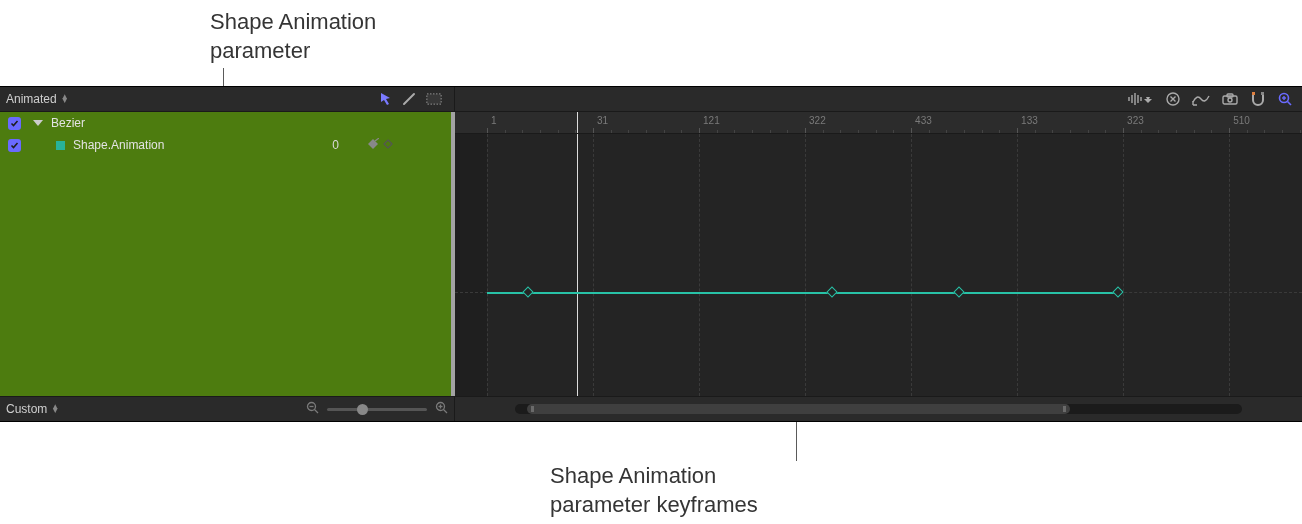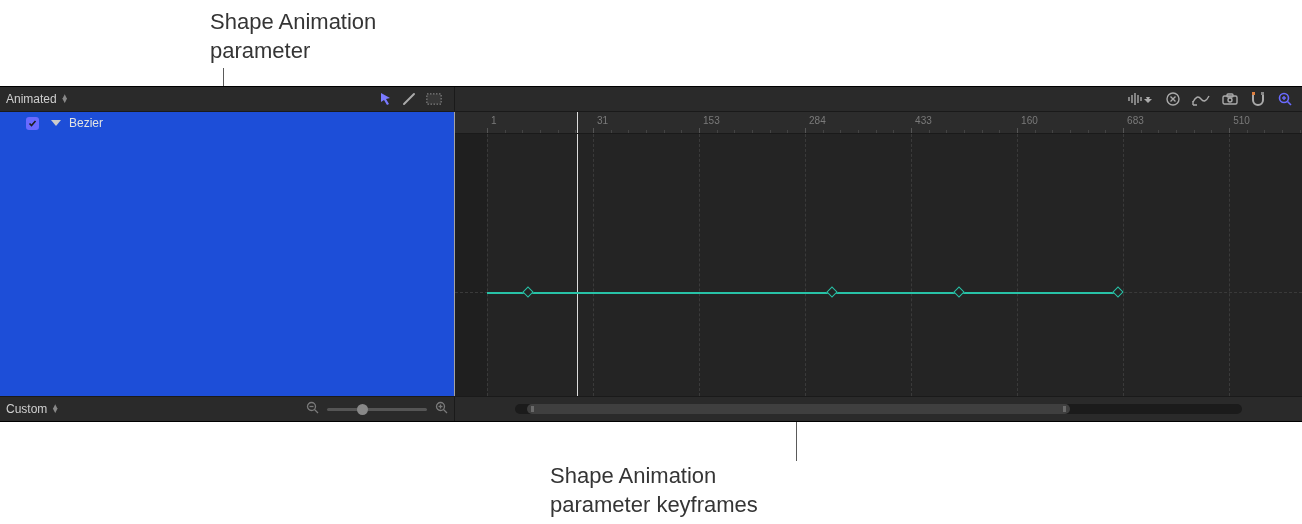--- a/index.html
+++ b/index.html
@@ -132,24 +132,23 @@
     .toolbar svg { display: block; }
     
     
     .body-area {
       flex: 1;
       display: flex;
       min-height: 0;
     }
     .sidebar {
       width: 455px;
-      border-right: 1px solid #a3a3a3;
-      background: #1d4ed8;
+      border-right: 4px solid #a3a3a3;
+      background: #4d7c0f;
       position: relative;
-      padding-left: 18px;
     }
     .row {
       display: flex;
       align-items: center;
       height: 22px;
       font-size: 12px;
       color: #e3e3e3;
       position: relative;
     }
     .checkbox {
@@ -437,20 +436,44 @@
     <div class="sidebar">
       <div class="row">
         <span class="checkbox">
           <svg width="9" height="9" viewBox="0 0 9 9">
               <path d="M1.5 4.5 L3.5 6.5 L7.5 2" stroke="#1e1e1e" stroke-width="1.6" fill="none"></path>
             </svg>
         </span>
         <span class="disclosure"></span>
         <span class="label">Bezier</span>
       </div>
+      <div class="row child">
+        <span class="checkbox">
+          <svg width="9" height="9" viewBox="0 0 9 9">
+              <path d="M1.5 4.5 L3.5 6.5 L7.5 2" stroke="#1e1e1e" stroke-width="1.6" fill="none"></path>
+            </svg>
+        </span>
+        <span class="spacer"></span>
+        <span class="swatch"></span>
+        <span class="label">Shape.Animation</span>
+        <span class="value">0</span>
+        <span class="keyframe-add">
+          <span>
+            <svg width="12" height="12" viewBox="0 0 12 12">
+                <path d="M6 1 L11 6 L6 11 L1 6 Z" fill="#888"></path>
+                <path d="M8 3 L12 0" stroke="#888" stroke-width="1.2"></path>
+              </svg>
+          </span>
+          <span>
+            <svg width="10" height="10" viewBox="0 0 10 10">
+                <path d="M5 1 L9 5 L5 9 L1 5 Z" fill="none" stroke="#555" stroke-width="1.2"></path>
+              </svg>
+          </span>
+        </span>
+      </div>
     </div>
 
     <div class="timeline">
       <div class="ruler">
           <div class="tick" style="left: 32px;">
             <span>1</span>
           </div>
           <div class="minitick" style="left: 49.67px;"></div>
           <div class="minitick" style="left: 67.34px;"></div>
           <div class="minitick" style="left: 85.01px;"></div>
@@ -458,53 +481,53 @@
           <div class="minitick" style="left: 120.35px;"></div>
           <div class="tick" style="left: 138.02px;">
             <span>31</span>
           </div>
           <div class="minitick" style="left: 155.69px;"></div>
           <div class="minitick" style="left: 173.36px;"></div>
           <div class="minitick" style="left: 191.03px;"></div>
           <div class="minitick" style="left: 208.7px;"></div>
           <div class="minitick" style="left: 226.37px;"></div>
           <div class="tick" style="left: 244.04px;">
-            <span>153</span>
+            <span>121</span>
           </div>
           <div class="minitick" style="left: 261.71px;"></div>
           <div class="minitick" style="left: 279.38px;"></div>
           <div class="minitick" style="left: 297.05px;"></div>
           <div class="minitick" style="left: 314.72px;"></div>
           <div class="minitick" style="left: 332.39px;"></div>
           <div class="tick" style="left: 350.06px;">
-            <span>284</span>
+            <span>322</span>
           </div>
           <div class="minitick" style="left: 367.73px;"></div>
           <div class="minitick" style="left: 385.4px;"></div>
           <div class="minitick" style="left: 403.07px;"></div>
           <div class="minitick" style="left: 420.74px;"></div>
           <div class="minitick" style="left: 438.41px;"></div>
           <div class="tick" style="left: 456.08px;">
             <span>433</span>
           </div>
           <div class="minitick" style="left: 473.75px;"></div>
           <div class="minitick" style="left: 491.42px;"></div>
           <div class="minitick" style="left: 509.09px;"></div>
           <div class="minitick" style="left: 526.76px;"></div>
           <div class="minitick" style="left: 544.43px;"></div>
           <div class="tick" style="left: 562.1px;">
-            <span>160</span>
+            <span>133</span>
           </div>
           <div class="minitick" style="left: 579.77px;"></div>
           <div class="minitick" style="left: 597.44px;"></div>
           <div class="minitick" style="left: 615.11px;"></div>
           <div class="minitick" style="left: 632.78px;"></div>
           <div class="minitick" style="left: 650.45px;"></div>
           <div class="tick" style="left: 668.12px;">
-            <span>683</span>
+            <span>323</span>
           </div>
           <div class="minitick" style="left: 685.79px;"></div>
           <div class="minitick" style="left: 703.46px;"></div>
           <div class="minitick" style="left: 721.13px;"></div>
           <div class="minitick" style="left: 738.8px;"></div>
           <div class="minitick" style="left: 756.47px;"></div>
           <div class="tick" style="left: 774.14px;">
             <span>510</span>
           </div>
           <div class="minitick" style="left: 791.81px;"></div>

